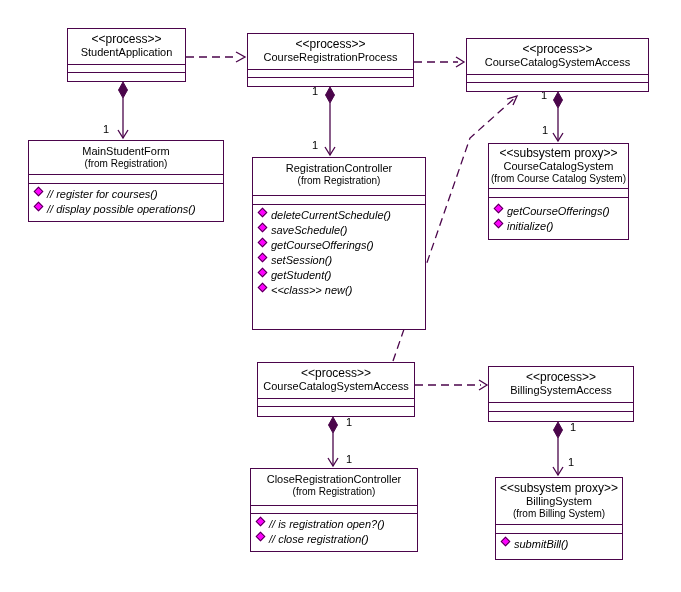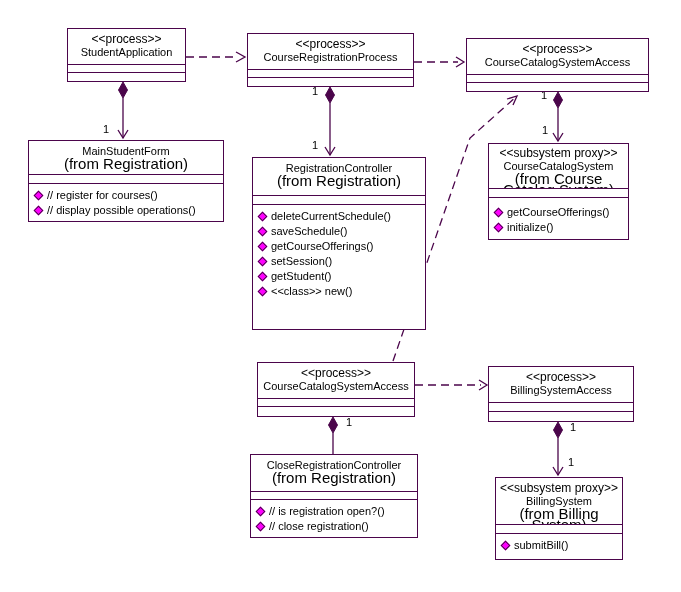--- a/index.html
+++ b/index.html
@@ -14,25 +14,25 @@
   svg.wires path.dash { stroke-dasharray:8 5; }
   svg.wires polygon.diamond { fill:#4b054b; stroke:#4b054b; }
 
   .node {
     position:absolute; border:1px solid #4b054b; background:#fff;
     display:flex; flex-direction:column; font-size:11px; line-height:13px;
   }
   .head { flex:1 1 auto; text-align:center; padding-top:4px; overflow:hidden; }
   .stereo { font-size:12px; }
   .nname  { font-size:11px; }
-  .nfrom  { font-size:15px; line-height:11px; }
+  .nfrom  { font-size:10px; line-height:11px; }
   .cmpt { border-top:1px solid #4b054b; flex:0 0 auto; }
   .cmpt.grow { flex:1 1 auto; }
   .ops { padding:4px 2px 2px 6px; overflow:hidden; }
-  .op { display:flex; align-items:center; height:15px; white-space:nowrap; }
+  .op { display:flex; align-items:flex-start; height:15px; white-space:nowrap;font-style:italic; }
   .op-icon {
     width:7px; height:7px; flex:0 0 auto; margin-right:5px;
     background:#ff00ff; border:1px solid #4b054b; transform:rotate(45deg);
   }
   .mult { position:absolute; font-size:11px; line-height:12px; }
 </style>
 </head>
 <body>
 
 <div id="canvas">
@@ -203,21 +203,21 @@
 
   <div class="node" style="left:488px;top:366px;width:146px;height:56px;">
     <div class="head">
       <div class="stereo">&lt;&lt;process&gt;&gt;</div>
       <div class="nname">BillingSystemAccess</div>
     </div>
     <div class="cmpt" style="height:9px;"></div>
     <div class="cmpt" style="height:10px;"></div>
   </div>
 
-  <div class="node" style="left:250px;top:454px;width:168px;height:84px;">
+  <div class="node" style="left:250px;top:468px;width:168px;height:84px;">
     <div class="head" style="flex:0 0 36px;">
       <div class="nname">CloseRegistrationController</div>
       <div class="nfrom">(from Registration)</div>
     </div>
     <div class="cmpt" style="height:8px;"></div>
     <div class="cmpt grow ops">
       <div class="op">
         <span class="op-icon"></span>
         <span class="op-text">// is registration open?()</span>
       </div>

